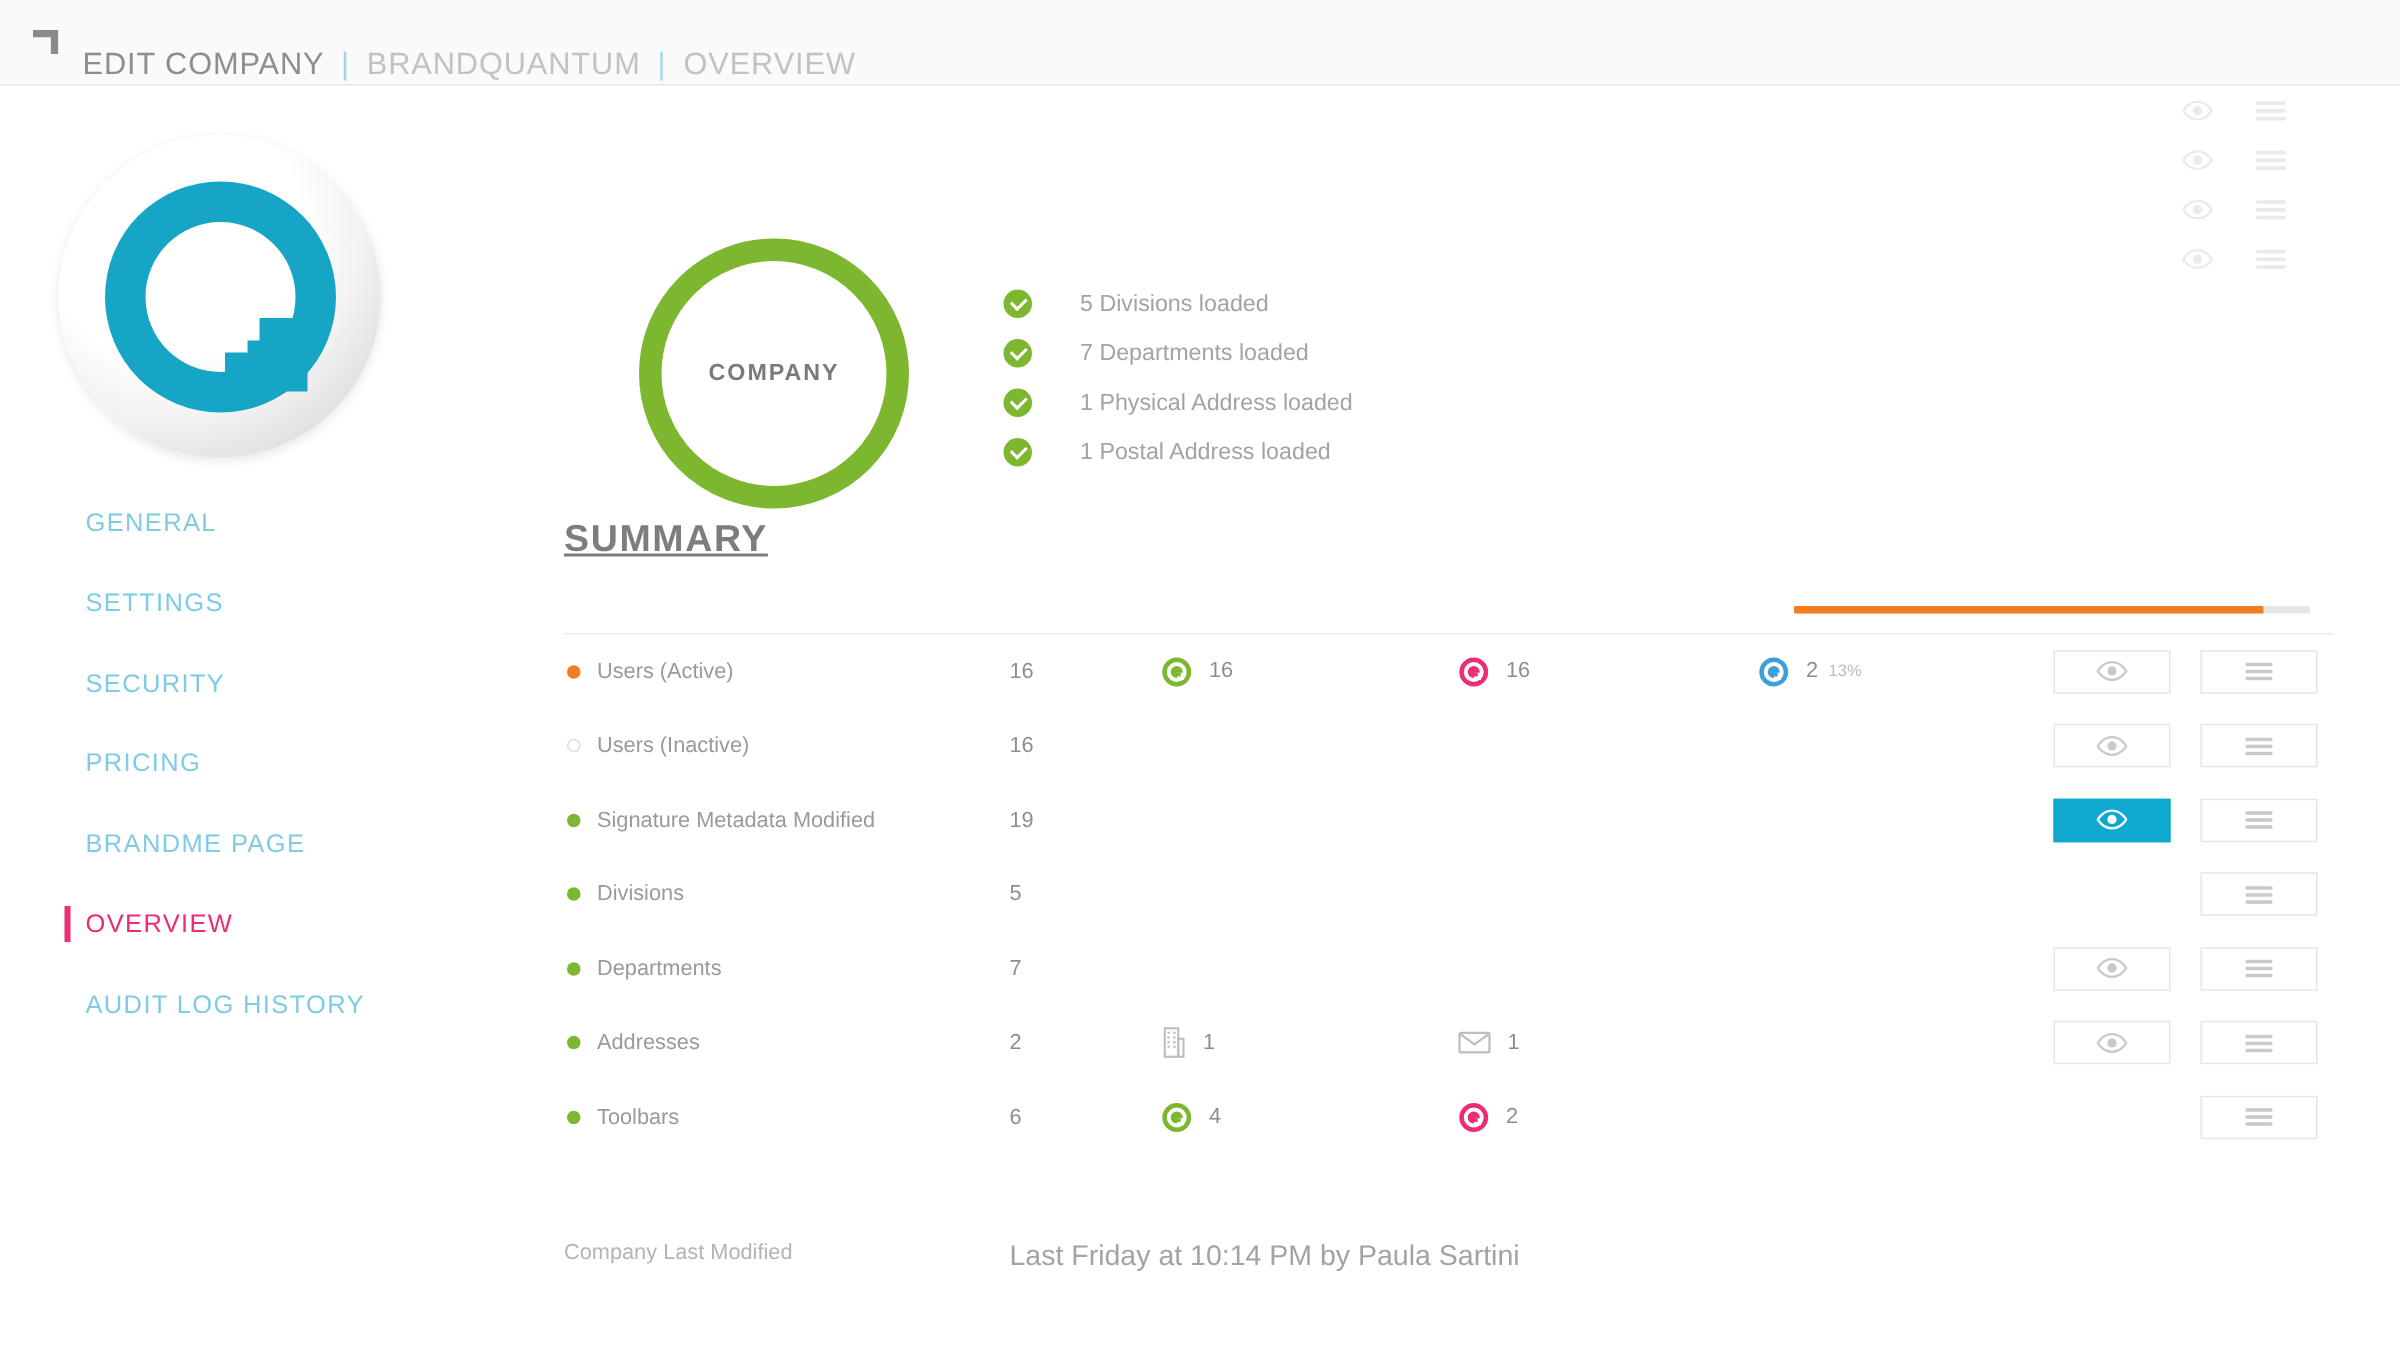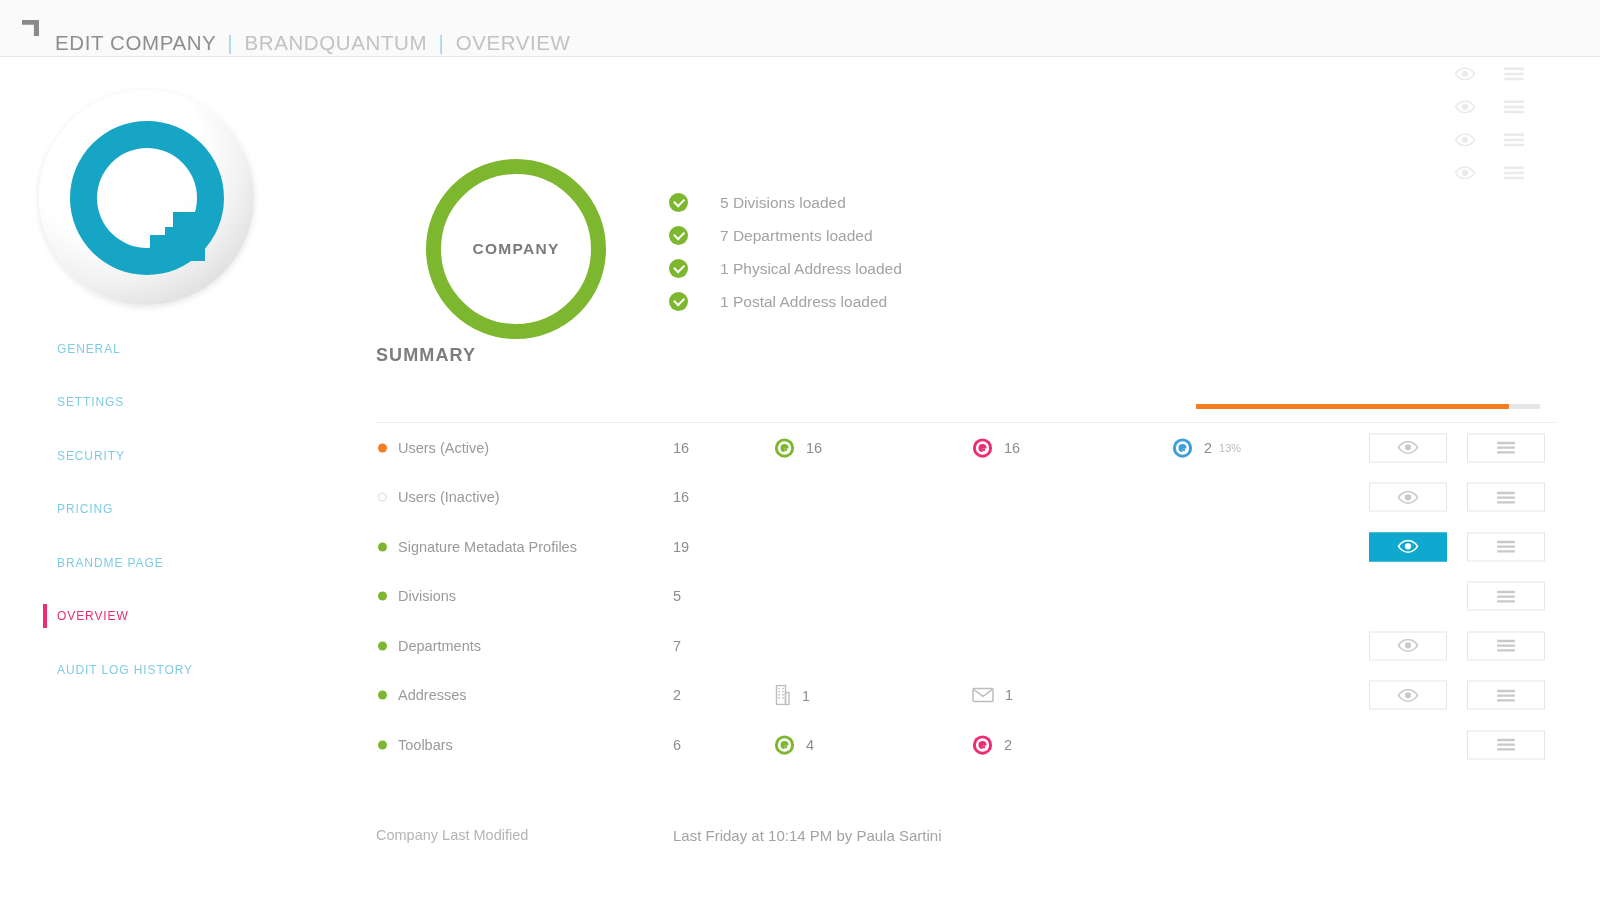--- a/index.html
+++ b/index.html
@@ -70,35 +70,35 @@
 
   .hero-icons { position: absolute; right: 0; top: 0; width: 160px; }
   .hero-icon-row { display: flex; align-items: center; height: 33px; justify-content: flex-end; padding-right: 62px; }
   .hero-icon-row .eye-slot { width: 60px; display: flex; justify-content: center; }
   .hero-icon-row .bar-slot { width: 60px; display: flex; justify-content: center; }
 
   
   .sidebar { position: absolute; left: 0; top: 322px; width: 360px; }
   .nav-item {
     position: relative; height: 53.5px; display: flex; align-items: center;
-    padding-left: 57px; font-size: 12px; letter-spacing: .9px; color: #80cbe4; cursor: pointer;
+    padding-left: 57px; font-size: 17px; letter-spacing: .9px; color: #80cbe4; cursor: pointer;
   }
   .nav-item.active { color: #ec2c73; }
   .nav-item.active::before {
     content: ""; position: absolute; left: 43px; top: 50%; transform: translateY(-50%);
     width: 4px; height: 24px; background: #ec2c73;
   }
 
   
   .main { position: absolute; left: 376px; top: 322px; width: 1180px; }
 
   .summary-head { position: relative; height: 62px; }
   .summary-title {
     position: absolute; left: 0; top: 23px;
-    font-size: 18px; letter-spacing: 1.1px; color: #7d7d7d; font-weight: 700;
+    font-size: 25px; letter-spacing: 1.1px; color: #7d7d7d; font-weight: 700; text-decoration: underline;
   }
   .progress-track {
     position: absolute; right: 16px; top: 82px; width: 344px; height: 5px;
     background: #e6e6e6; border-radius: 1px;
   }
   .progress-fill { height: 5px; background: #f47c20; border-radius: 1px; }
   .summary-divider { position: absolute; left: 0; top: 100px; width: 1180px; height: 1px; background: #ececec; }
 
   .rows { position: absolute; left: 0; top: 101px; width: 1180px; }
   .row { position: relative; height: 49.5px; }
@@ -139,21 +139,21 @@
     font-size: 13px; letter-spacing: 1.1px; font-weight: 700;
   }
   .tooltip::after {
     content: ""; position: absolute; right: 34px; top: -9px;
     border-left: 10px solid transparent; border-right: 10px solid transparent;
     border-bottom: 9px solid #0fa8ce;
   }
 
   .footer { position: absolute; left: 0; top: 495px; width: 1180px; height: 40px; }
   .footer-label { position: absolute; left: 0; top: 10px; font-size: 14.5px; color: #b4b4b4; }
-  .footer-value { position: absolute; left: 297px; top: 10px; font-size: 15px; color: #a3a3a3; }
+  .footer-value { position: absolute; left: 297px; top: 10px; font-size: 19px; color: #a3a3a3; }
 </style>
 </head>
 <body>
 
 <div class="topbar">
   <div class="topbar-inner">
     <span class="corner-icon"></span>
     <span class="crumb">
       <span class="crumb-strong">EDIT COMPANY</span>
       <span class="crumb-sep">|</span>
@@ -355,21 +355,21 @@
         <span class="btn btn-menu">
           <svg width="20" height="14.399999999999999" viewBox="0 0 22 16">
             <rect x="1" y="1.5" width="20" height="2.6" rx="1" fill="#c9c9c9"></rect>
             <rect x="1" y="6.7" width="20" height="2.6" rx="1" fill="#c9c9c9"></rect>
             <rect x="1" y="11.9" width="20" height="2.6" rx="1" fill="#c9c9c9"></rect>
           </svg>
         </span>
       </div>
       <div class="row">
         <span class="cell-dot dot-green"></span>
-        <span class="cell-label">Signature Metadata Profiles</span>
+        <span class="cell-label">Signature Metadata Modified</span>
         <span class="cell-count">19</span>
         <span class="btn btn-eye active">
           <svg width="22" height="13.64" viewBox="0 0 24 15">
             <path d="M12 1 C5 1 1.6 7.5 1.6 7.5 S5 14 12 14 S22.4 7.5 22.4 7.5 S19 1 12 1 Z" fill="none" stroke="#ffffff" stroke-width="1.7"></path>
             <circle cx="12" cy="7.5" r="3.4" fill="#ffffff"></circle>
           </svg>
         </span>
         <span class="btn btn-menu">
           <svg width="20" height="14.399999999999999" viewBox="0 0 22 16">
             <rect x="1" y="1.5" width="20" height="2.6" rx="1" fill="#c9c9c9"></rect>

